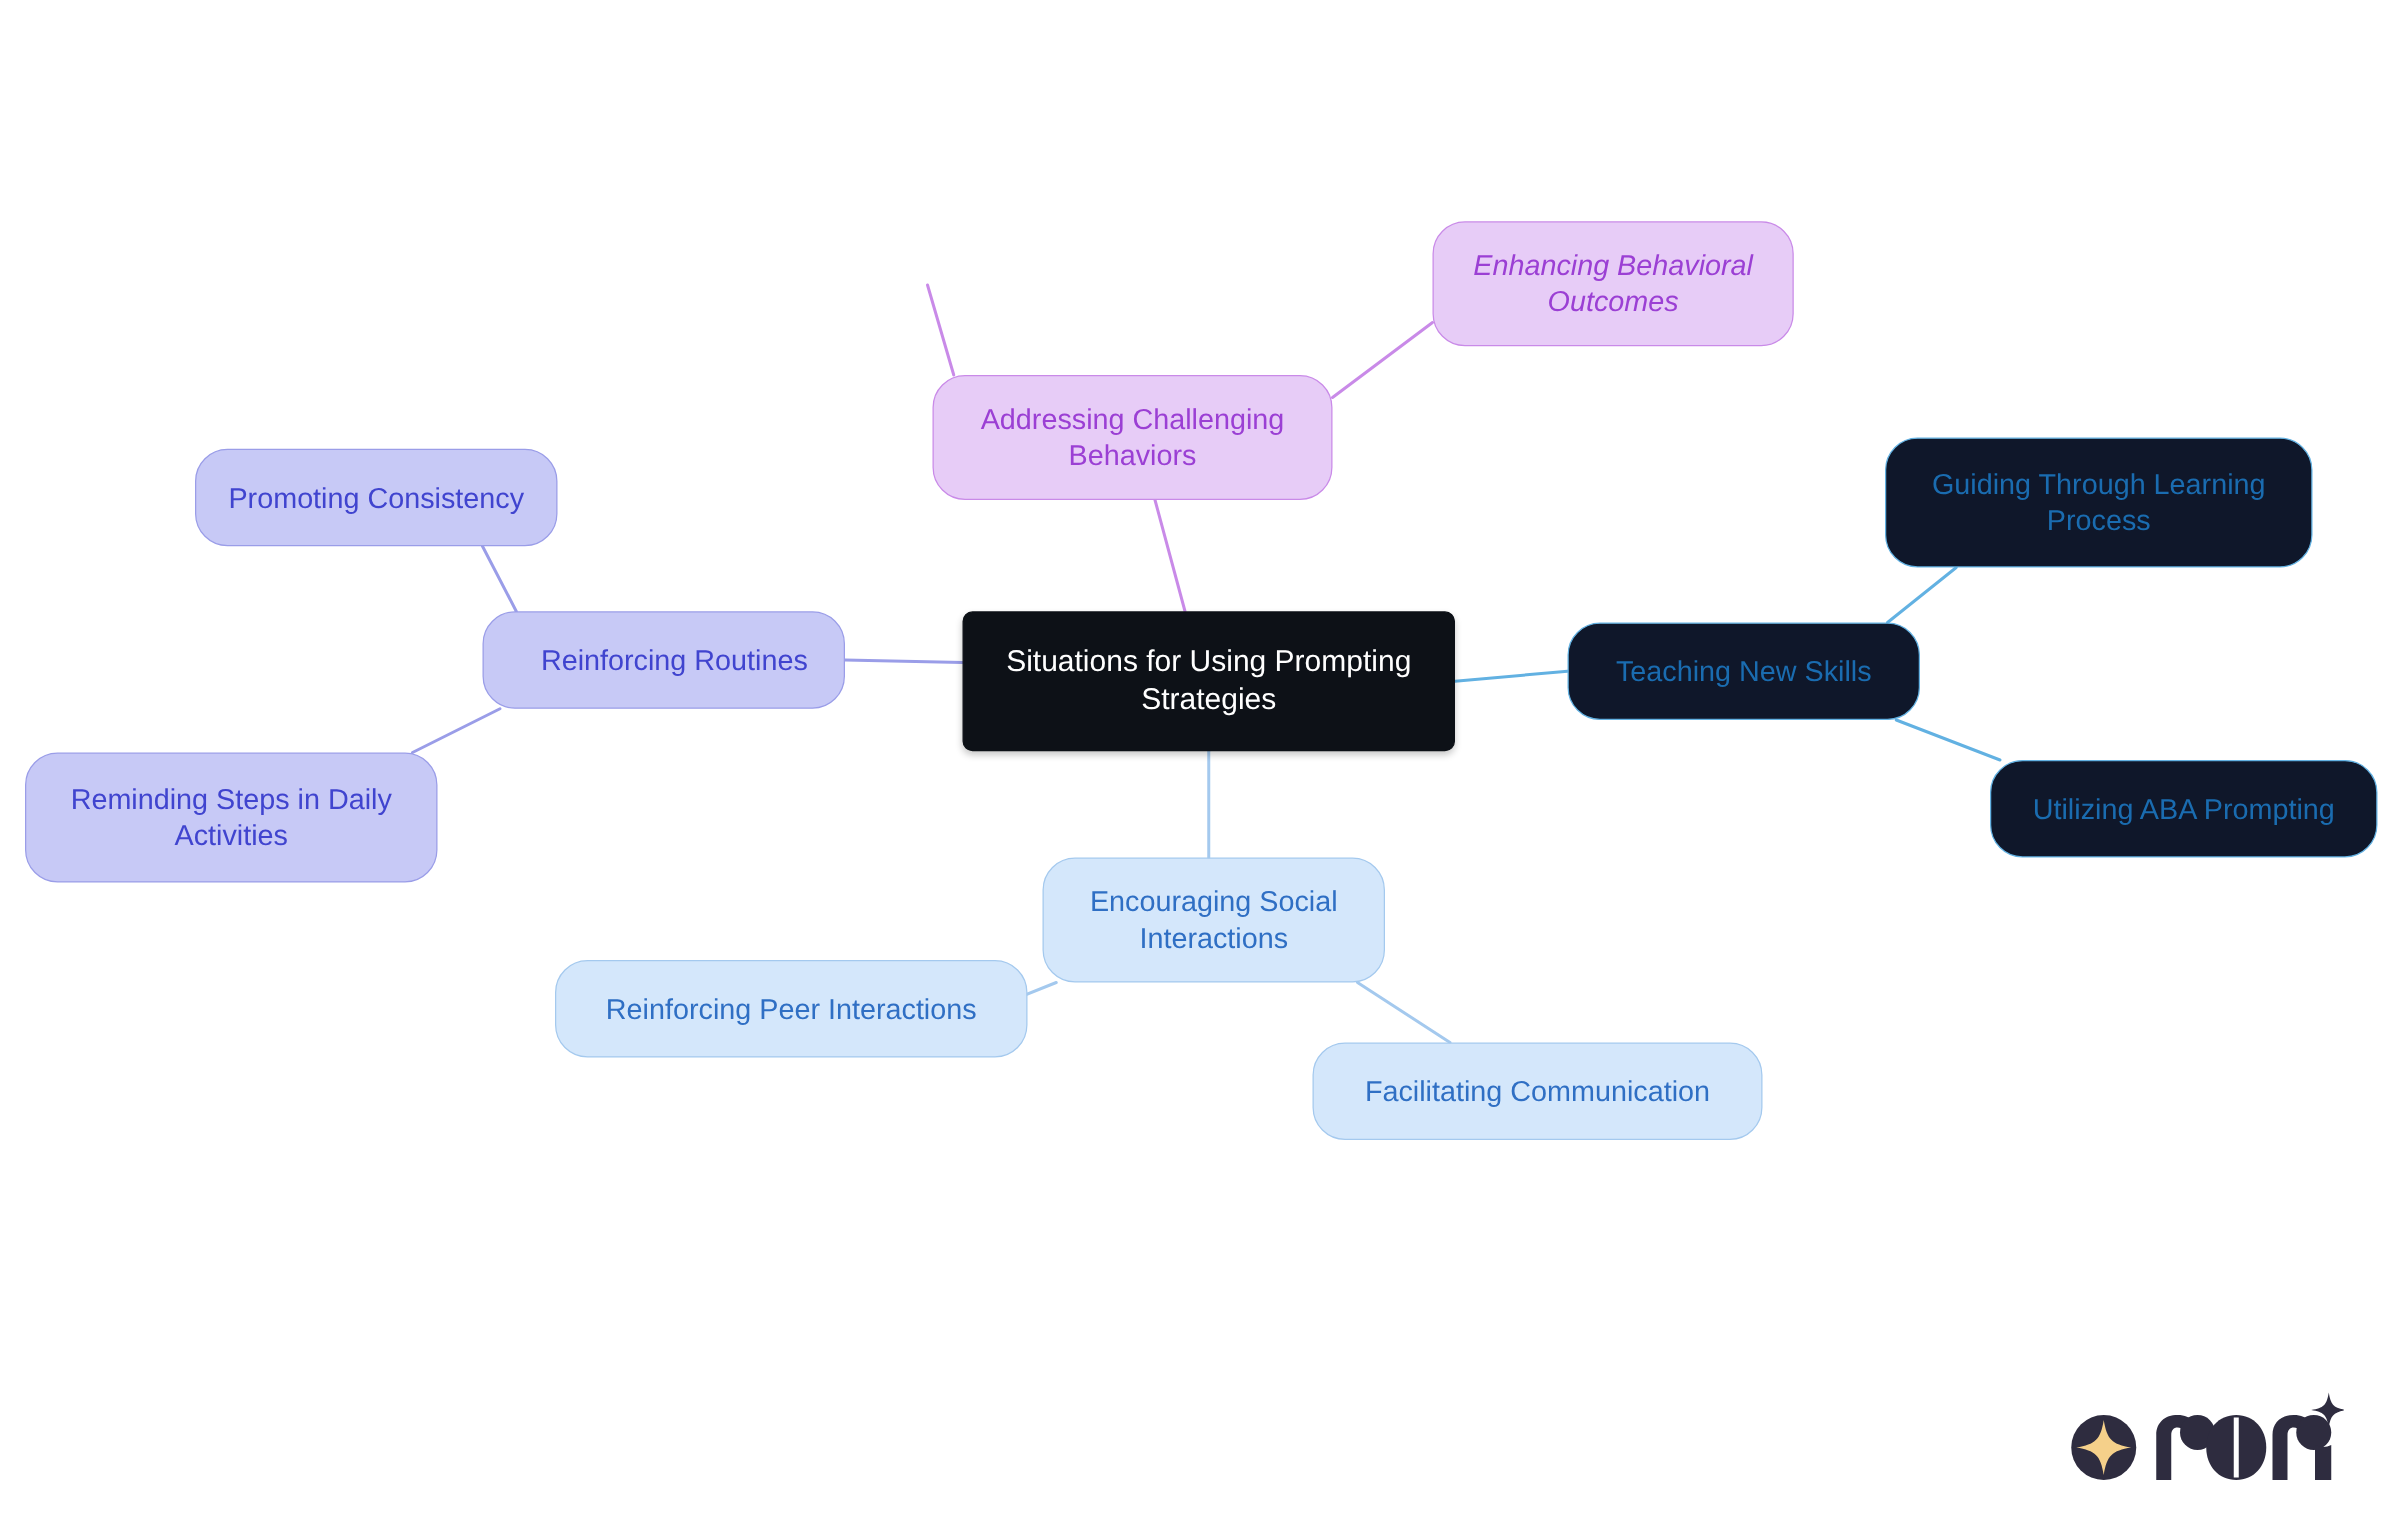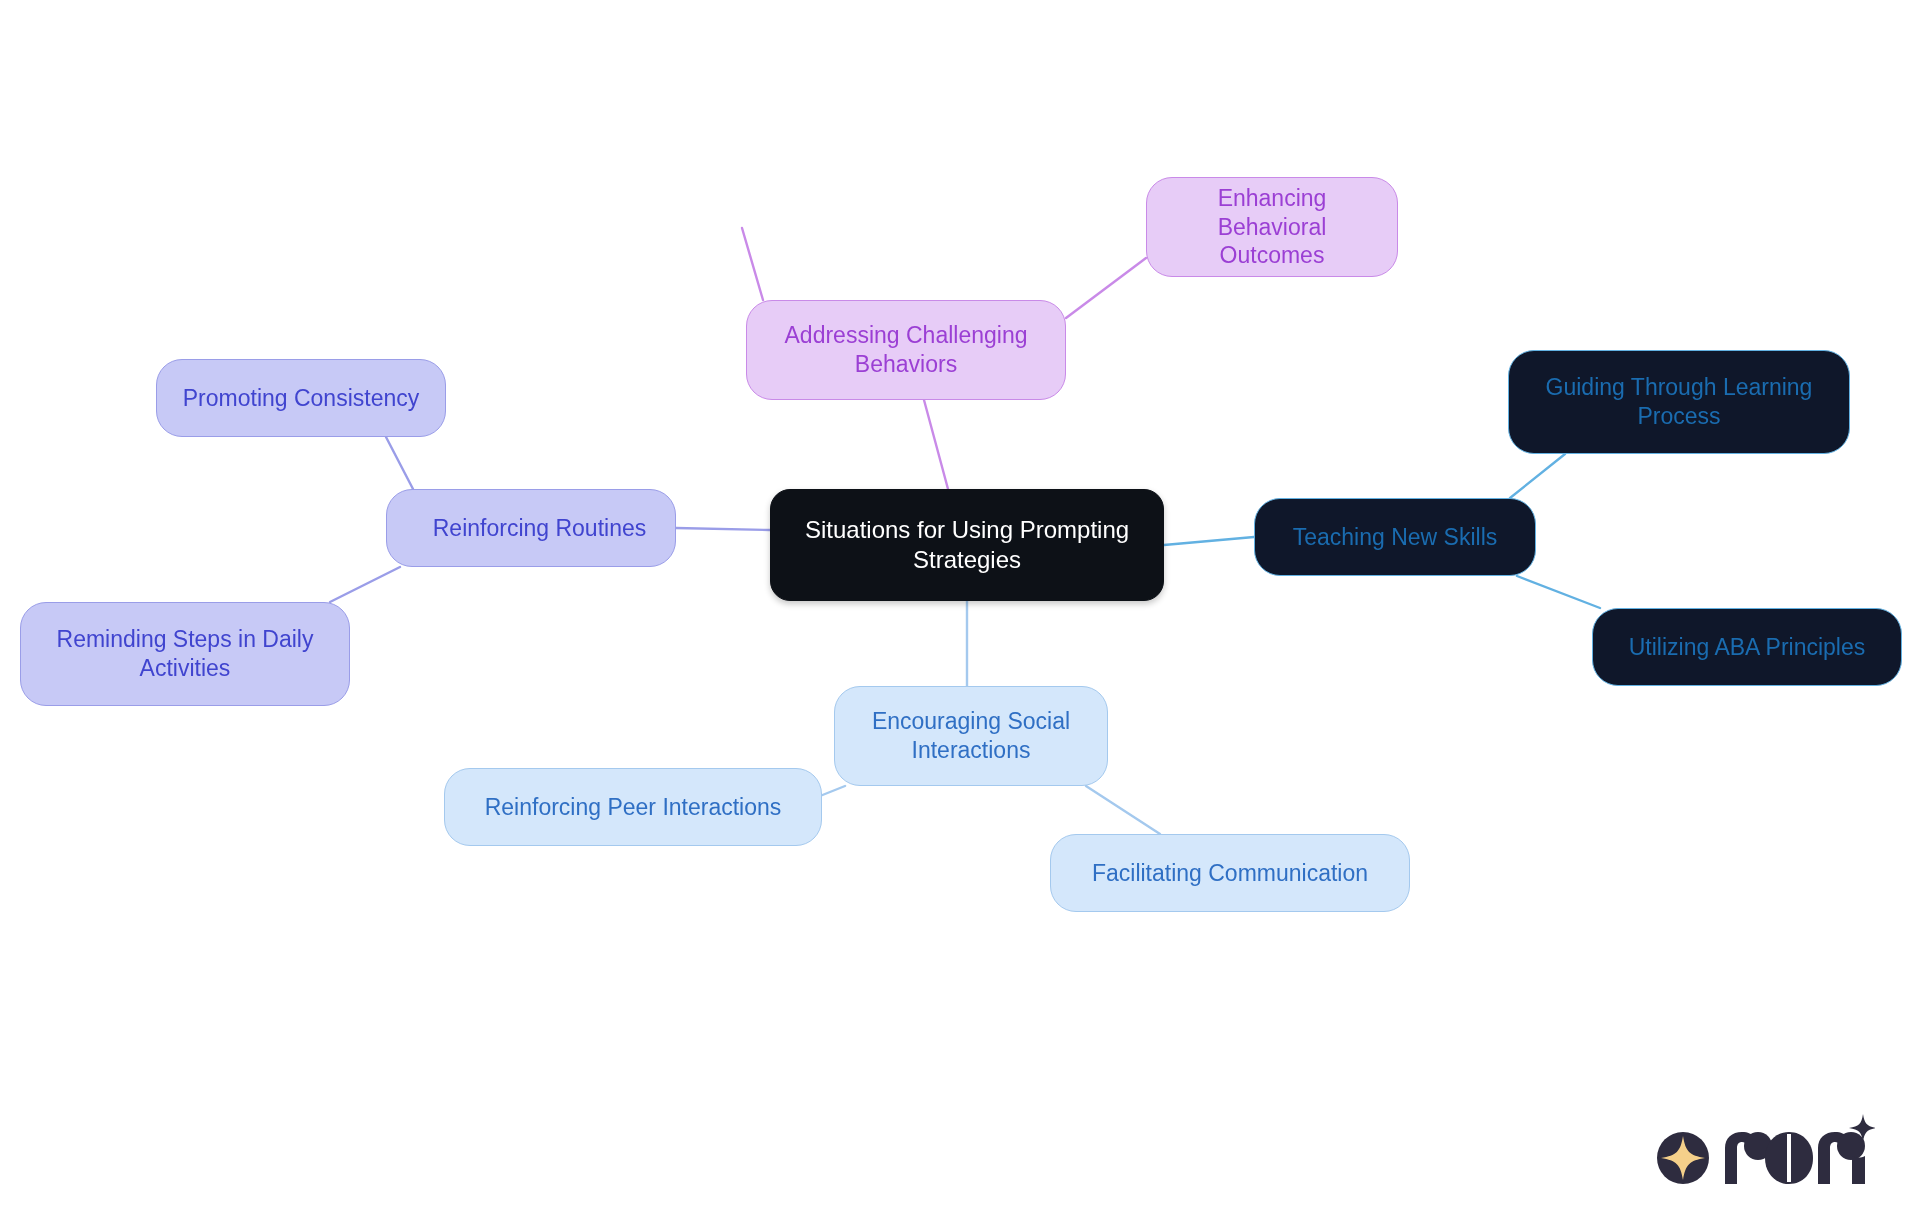--- a/index.html
+++ b/index.html
@@ -37,21 +37,21 @@
     border-width: 1.5px;
     border-style: solid;
     line-height: 1.26;
     padding: 4px 14px;
     white-space: pre-line;
   }
   .node.root {
     background: #0d1117;
     border-color: #0d1117;
     color: #ffffff;
-    border-radius: 20px;
+    border-radius: 8px;
     font-size: 24px;
     box-shadow: 0 3px 6px rgba(0,0,0,0.22);
   }
   .node.purple {
     background: #e7ccf7;
     border-color: #c98ae8;
     color: #9b3fd4;
     font-size: 23px;
   }
   .node.periwinkle {
@@ -98,32 +98,32 @@
       <line x1="967" y1="601" x2="967" y2="686" stroke="#a4c9ee" stroke-width="2.4" stroke-linecap="round"></line>
       <line x1="845" y1="786" x2="770" y2="816" stroke="#a4c9ee" stroke-width="2.4" stroke-linecap="round"></line>
       <line x1="1086" y1="786" x2="1160" y2="834" stroke="#a4c9ee" stroke-width="2.4" stroke-linecap="round"></line>
     </svg>
 
   <div class="node root" style="left: 770px; top: 489px; width: 394px; height: 112px;">Situations for Using Prompting
 Strategies</div>
 
   <div class="node purple" style="left: 746px; top: 300px; width: 320px; height: 100px;">Addressing Challenging
 Behaviors</div>
-  <div class="node purple" style="left: 1146px; top: 177px; width: 252px; height: 100px;">Enhancing Behavioral
+  <div class="node purple" style="left: 1146px; top: 177px; width: 289px; height: 100px; font-style: italic;">Enhancing Behavioral
 Outcomes</div>
 
   <div class="node periwinkle" style="left: 386px; top: 489px; width: 290px; height: 78px; padding-left: 31px;">Reinforcing Routines</div>
   <div class="node periwinkle" style="left: 156px; top: 359px; width: 290px; height: 78px;">Promoting Consistency</div>
   <div class="node periwinkle" style="left: 20px; top: 602px; width: 330px; height: 104px;">Reminding Steps in Daily
 Activities</div>
 
   <div class="node blue-mid" style="left: 1254px; top: 498px; width: 282px; height: 78px;">Teaching New Skills</div>
   <div class="node blue-mid" style="left: 1508px; top: 350px; width: 342px; height: 104px;">Guiding Through Learning
 Process</div>
-  <div class="node blue-mid" style="left: 1592px; top: 608px; width: 310px; height: 78px;">Utilizing ABA Principles</div>
+  <div class="node blue-mid" style="left: 1592px; top: 608px; width: 310px; height: 78px;">Utilizing ABA Prompting</div>
 
   <div class="node blue-light" style="left: 834px; top: 686px; width: 274px; height: 100px;">Encouraging Social
 Interactions</div>
   <div class="node blue-light" style="left: 444px; top: 768px; width: 378px; height: 78px;">Reinforcing Peer Interactions</div>
   <div class="node blue-light" style="left: 1050px; top: 834px; width: 360px; height: 78px;">Facilitating Communication</div>
 
   <div class="logo">
     <svg viewBox="0 0 220 90" width="220" height="90">
       <g>
         <circle cx="28" cy="50" r="26" fill="#2e2c3f"></circle>

